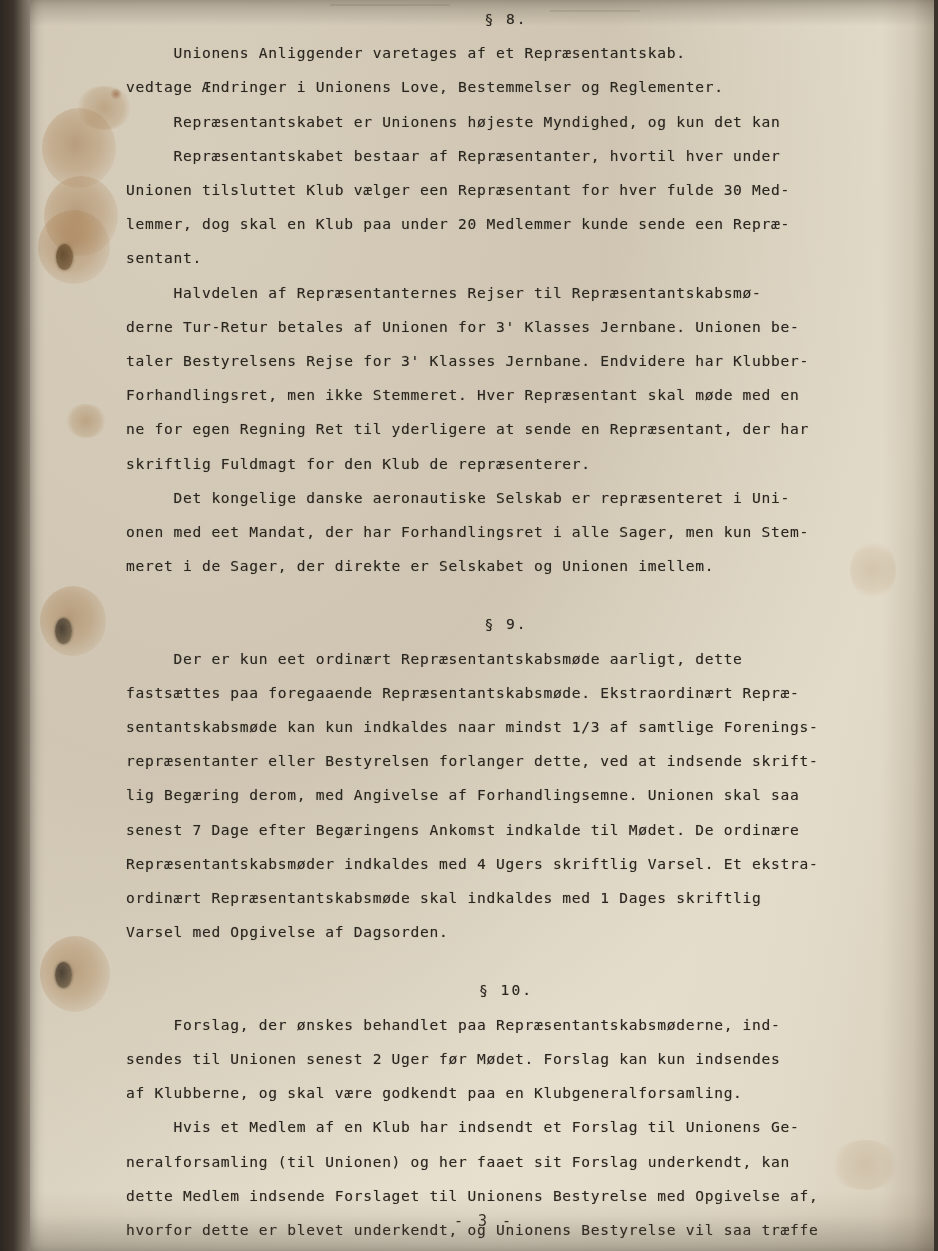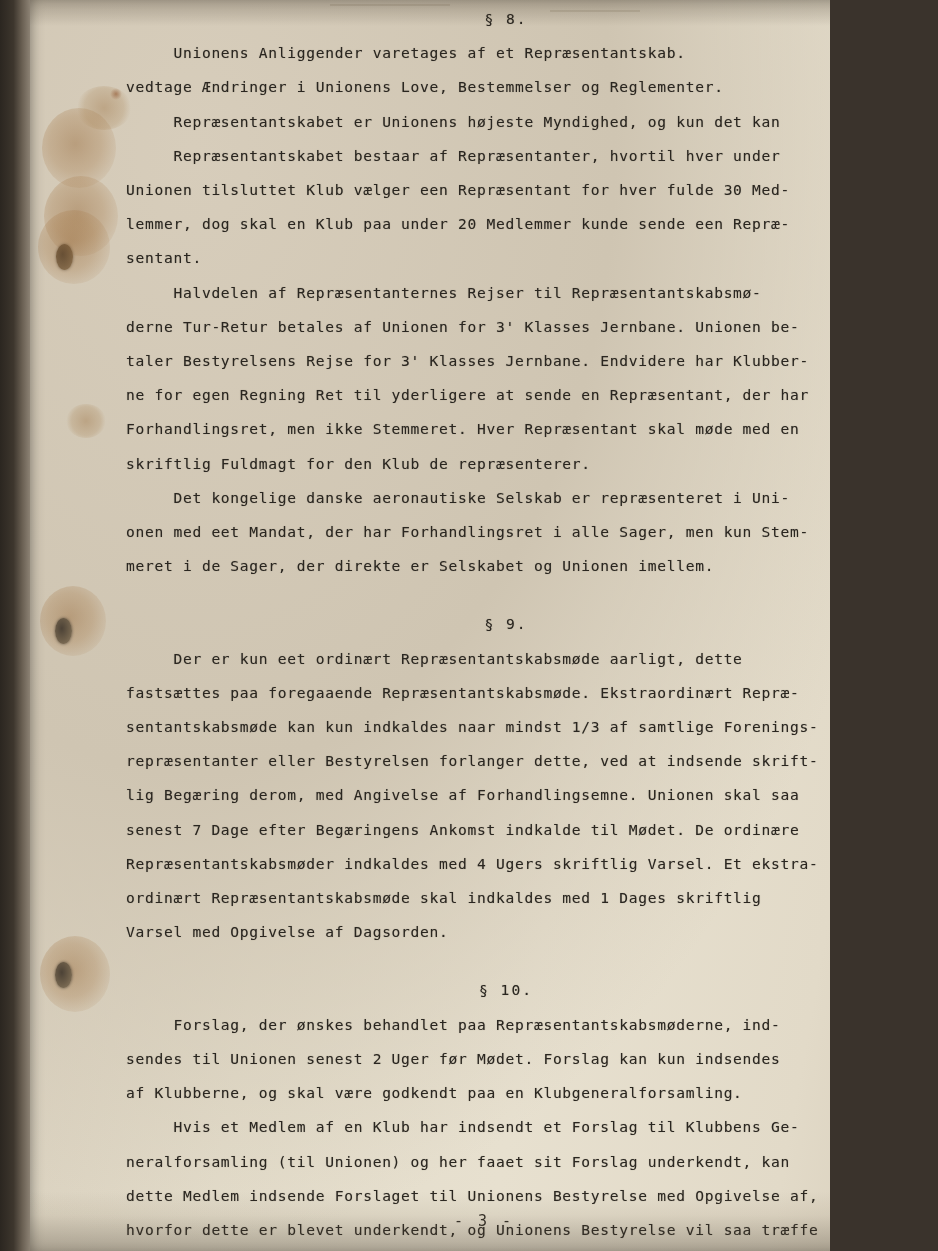--- a/index.html
+++ b/index.html
@@ -2,21 +2,21 @@
 <html><head>
 <meta charset="utf-8">
 <style>
   html, body {
     margin: 0;
     padding: 0;
     background: #3a332c;
   }
   #page {
     position: relative;
-    width: 830px;
+    width: 934px;
     height: 1251px;
     overflow: hidden;
     background: #c9bfae;
     font-family: "DejaVu Sans Mono", monospace;
   }
 
   
   .gutter-dark {
     position: absolute;
     left: 0; top: 0;
@@ -196,22 +196,22 @@
       <span class="ln">     Unionens Anliggender varetages af et Repræsentantskab.</span>
       <span class="ln">vedtage Ændringer i Unionens Love, Bestemmelser og Reglementer.</span>
       <span class="ln">     Repræsentantskabet er Unionens højeste Myndighed, og kun det kan</span>
       <span class="ln">     Repræsentantskabet bestaar af Repræsentanter, hvortil hver under</span>
       <span class="ln">Unionen tilsluttet Klub vælger een Repræsentant for hver fulde 30 Med-</span>
       <span class="ln">lemmer, dog skal en Klub paa under 20 Medlemmer kunde sende een Repræ-</span>
       <span class="ln">sentant.</span>
       <span class="ln">     Halvdelen af Repræsentanternes Rejser til Repræsentantskabsmø-</span>
       <span class="ln">derne Tur-Retur betales af Unionen for 3' Klasses Jernbane. Unionen be-</span>
       <span class="ln">taler Bestyrelsens Rejse for 3' Klasses Jernbane. Endvidere har Klubber-</span>
+      <span class="ln">Forhandlingsret, men ikke Stemmeret. Hver Repræsentant skal møde med en</span>
       <span class="ln">ne for egen Regning Ret til yderligere at sende en Repræsentant, der har</span>
-      <span class="ln">Forhandlingsret, men ikke Stemmeret. Hver Repræsentant skal møde med en</span>
       <span class="ln">skriftlig Fuldmagt for den Klub de repræsenterer.</span>
       <span class="ln">     Det kongelige danske aeronautiske Selskab er repræsenteret i Uni-</span>
       <span class="ln">onen med eet Mandat, der har Forhandlingsret i alle Sager, men kun Stem-</span>
       <span class="ln">meret i de Sager, der direkte er Selskabet og Unionen imellem.</span>
 
       <div class="gap"></div>
 
       <div class="sec">§ 9.</div>
       <span class="ln">     Der er kun eet ordinært Repræsentantskabsmøde aarligt, dette</span>
       <span class="ln">fastsættes paa foregaaende Repræsentantskabsmøde. Ekstraordinært Repræ-</span>
@@ -222,21 +222,21 @@
       <span class="ln">Repræsentantskabsmøder indkaldes med 4 Ugers skriftlig Varsel. Et ekstra-</span>
       <span class="ln">ordinært Repræsentantskabsmøde skal indkaldes med 1 Dages skriftlig</span>
       <span class="ln">Varsel med Opgivelse af Dagsorden.</span>
 
       <div class="gap"></div>
 
       <div class="sec">§ 10.</div>
       <span class="ln">     Forslag, der ønskes behandlet paa Repræsentantskabsmøderne, ind-</span>
       <span class="ln">sendes til Unionen senest 2 Uger før Mødet. Forslag kan kun indsendes</span>
       <span class="ln">af Klubberne, og skal være godkendt paa en Klubgeneralforsamling.</span>
-      <span class="ln">     Hvis et Medlem af en Klub har indsendt et Forslag til Klubbens Ge-</span>
+      <span class="ln">     Hvis et Medlem af en Klub har indsendt et Forslag til Unionens Ge-</span>
       <span class="ln">neralforsamling (til Unionen) og her faaet sit Forslag underkendt, kan</span>
       <span class="ln">dette Medlem indsende Forslaget til Unionens Bestyrelse med Opgivelse af,</span>
       <span class="ln">hvorfor dette er blevet underkendt, og Unionens Bestyrelse vil saa træffe</span>
     </div>
 
     <div class="pagenum">- 3 -</div>
 
     <div class="top-shade"></div>
     <div class="right-shade"></div>
     <div class="bottom-shade"></div>

